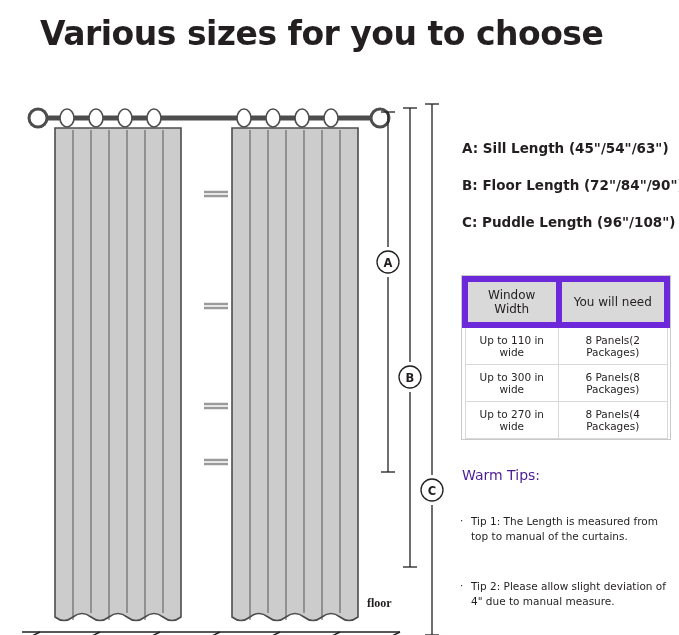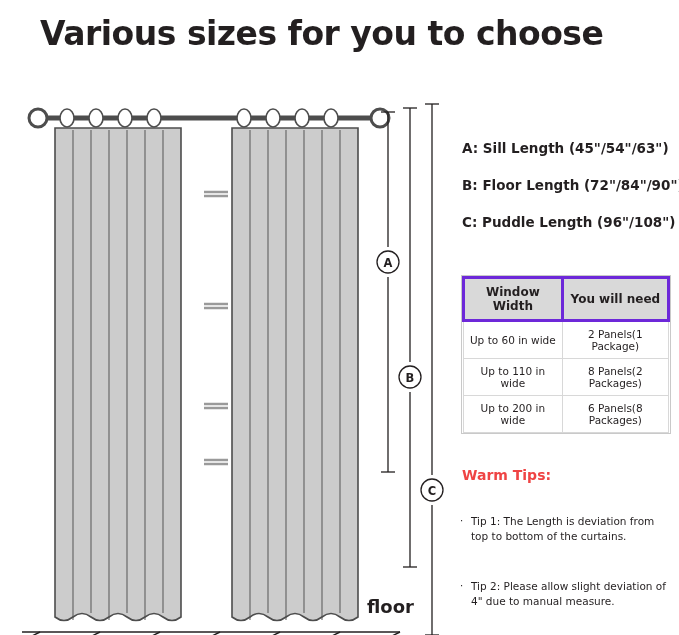--- a/index.html
+++ b/index.html
@@ -67,44 +67,44 @@
     border: 1px solid #c9c9c9;
     box-sizing: border-box;
   }
   table {
     border-collapse: collapse;
     width: 100%;
     font-size: 10.5px;
   }
   th {
     background: #d9d9d9;
-    font-weight: bold;
+    font-weight: normal;
     font-size: 12px;
     padding: 6px 4px;
-    border: 3px solid #6d28d9;
+    border: 6px solid #6d28d9;
     text-align: center;
     color: #231f20;
   }
   td {
     padding: 6px 4px;
     border: 1px solid #d8d8d8;
     text-align: center;
     color: #231f20;
     font-size: 10.5px;
     background: #ffffff;
   }
 
   
   #tips-title {
     position: absolute;
     left: 462px;
     top: 455px;
     font-size: 14px;
-    font-weight: bold;
-    color: #ef4444;
+    font-weight: normal;
+    color: #4c1d95;
   }
   .tip {
     position: absolute;
     left: 462px;
     width: 212px;
     font-size: 10.5px;
     line-height: 1.45;
     color: #231f20;
   }
   #tip-1 { top: 502px; }
@@ -114,23 +114,24 @@
     left: -2px;
     top: 0px;
     font-size: 10px;
   }
   .tip .txt { display: block; padding-left: 9px; }
 
   #floor-label {
     position: absolute;
     left: 367px;
     top: 584px;
-    font-size: 18px;
+    font-size: 12px;
     font-weight: bold;
     color: #231f20;
+    font-family: Liberation Serif, serif;
   }
 </style>
 </head>
 <body>
 
 <div id="page">
 
   <div id="title">Various sizes for you to choose</div>
 
   <svg id="diagram" viewBox="0 0 450 575" width="450" height="575">
@@ -237,39 +238,39 @@
   <div id="table-wrap">
     <table>
       <thead>
         <tr>
           <th>Window Width</th>
           <th>You will need</th>
         </tr>
       </thead>
       <tbody>
         <tr>
-          <td>Up to 60 in wide</td>
-          <td>2 Panels(1 Package)</td>
-        </tr>
-        <tr>
           <td>Up to 110 in wide</td>
           <td>8 Panels(2 Packages)</td>
         </tr>
         <tr>
-          <td>Up to 200 in wide</td>
+          <td>Up to 300 in wide</td>
           <td>6 Panels(8 Packages)</td>
+        </tr>
+        <tr>
+          <td>Up to 270 in wide</td>
+          <td>8 Panels(4 Packages)</td>
         </tr>
       </tbody>
     </table>
   </div>
 
   <div id="tips-title">Warm Tips:</div>
 
   <div class="tip" id="tip-1">
     <span class="bullet">·</span>
-    <span class="txt">Tip 1: The Length is deviation from top to bottom of the curtains.</span>
+    <span class="txt">Tip 1: The Length is measured from top to manual of the curtains.</span>
   </div>
   <div class="tip" id="tip-2">
     <span class="bullet">·</span>
     <span class="txt">Tip 2:  Please allow slight deviation of 4" due to manual measure.</span>
   </div>
 
 </div>
 
 </body></html>

